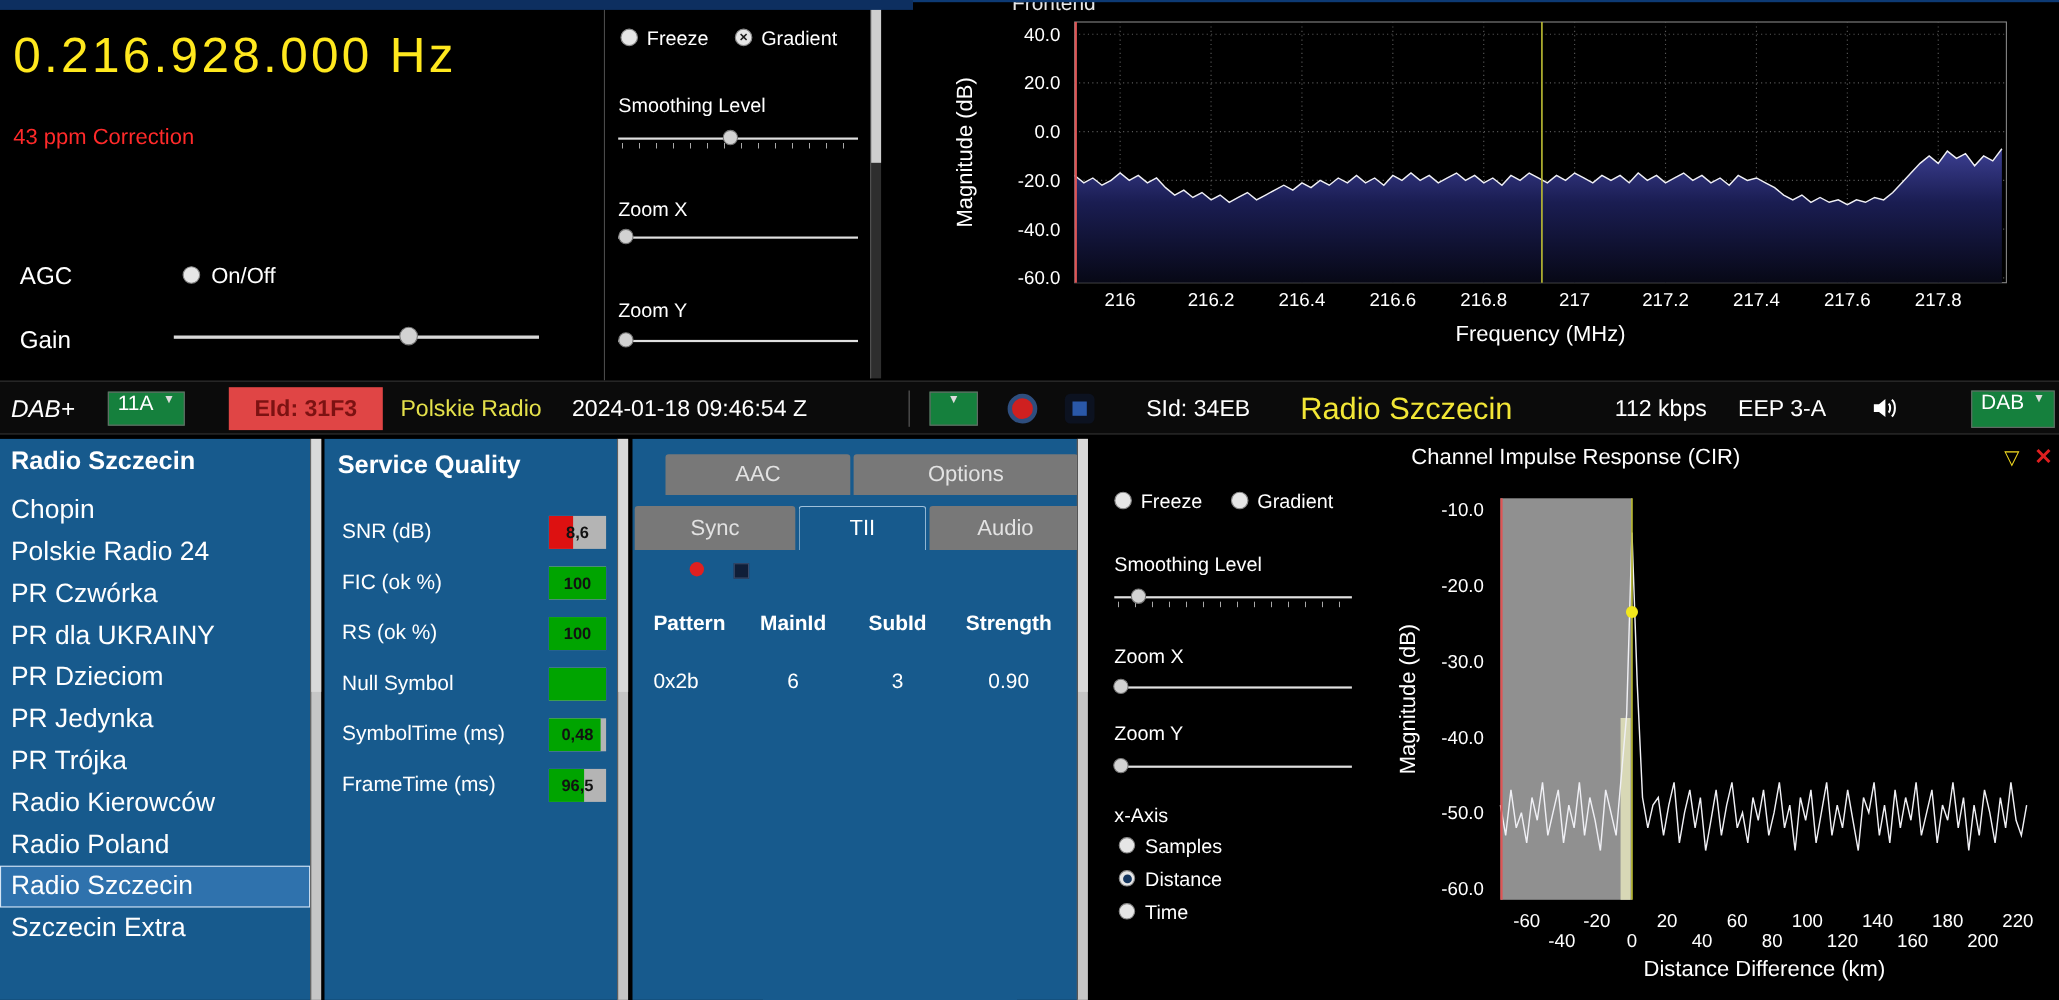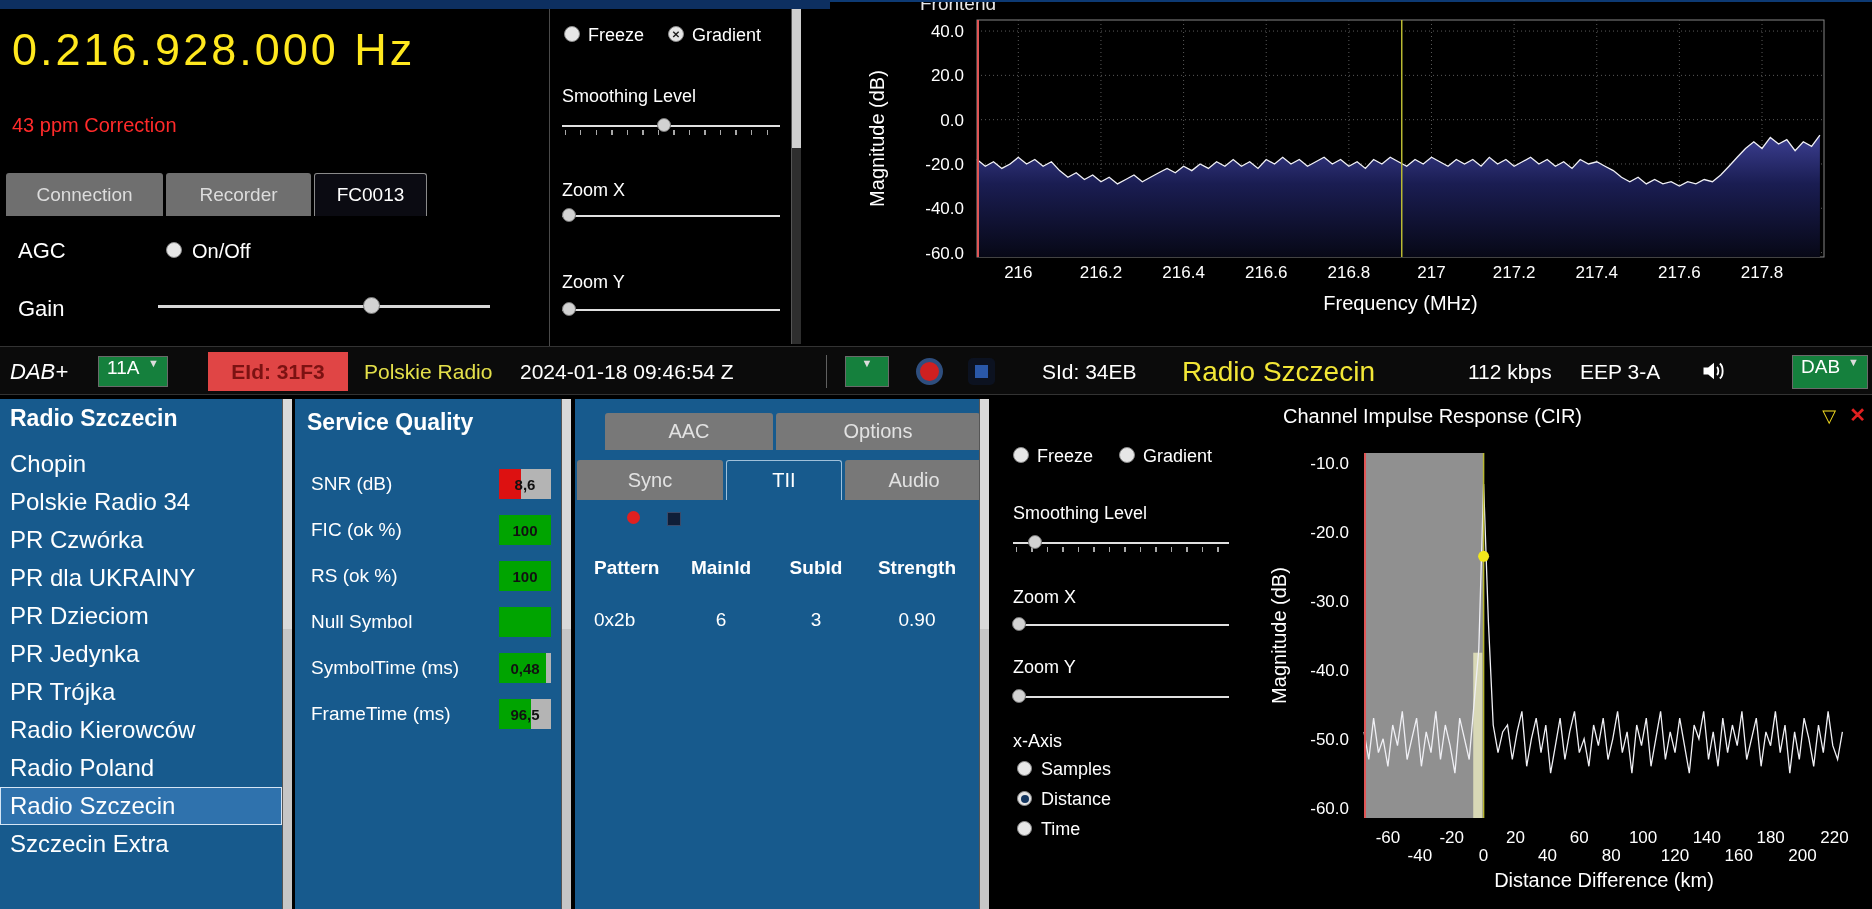--- a/index.html
+++ b/index.html
@@ -104,25 +104,20 @@
 </style>
 </head>
 <body>
 
 <div id="topline"></div>
 <div id="topnavy"></div>
 
 <section class="panel" id="tuner-panel">
   <div class="freq">0.216.928.000 Hz</div>
   <div class="ppm">43 ppm Correction</div>
-  <div class="tabbar" id="tuner-tabs">
-      <div class="tab" style="width: 157px;">Connection</div>
-      <div class="tab" style="width: 145px;">Recorder</div>
-      <div class="tab active" style="width: 113px;">FC0013</div>
-    </div>
   <div class="lbl" style="left:18px;top:238px;font-size:22px;">AGC</div>
   <span class="radio" style="left:166px;top:242px;"></span>
   <div class="lbl" style="left:192px;top:240px;font-size:20px;">On/Off</div>
   <div class="lbl" style="left:18px;top:296px;font-size:22px;">Gain</div>
   <div class="slider gain-slider" style="left:158px;top:296px;width:332px;">
     <div class="track"></div>
     <div class="handle" style="left: 64%;"></div>
   </div>
 </section>
 
@@ -235,21 +230,21 @@
   <div class="combo" style="left:1792px;top:8px;width:76px;height:34px;">
     <span>DAB</span>
       <span class="arr">▼</span>
   </div>
 </section>
 
 <section class="panel blue" id="stations-panel">
   <div class="pane-title" style="left:10px;top:6px;">Radio Szczecin</div>
   <div id="station-list">
       <div class="station-item">Chopin</div>
-      <div class="station-item">Polskie Radio 34</div>
+      <div class="station-item">Polskie Radio 24</div>
       <div class="station-item">PR Czwórka</div>
       <div class="station-item">PR dla UKRAINY</div>
       <div class="station-item">PR Dzieciom</div>
       <div class="station-item">PR Jedynka</div>
       <div class="station-item">PR Trójka</div>
       <div class="station-item">Radio Kierowców</div>
       <div class="station-item">Radio Poland</div>
       <div class="station-item selected">Radio Szczecin</div>
       <div class="station-item">Szczecin Extra</div>
     </div>

